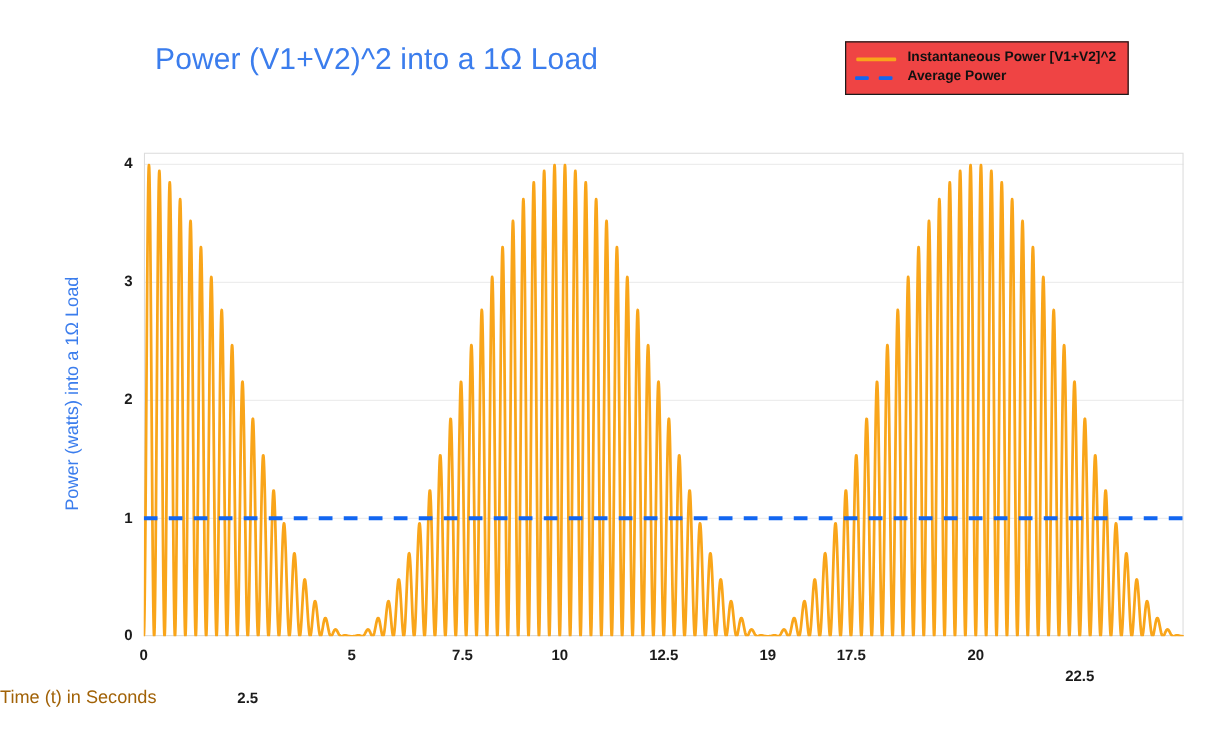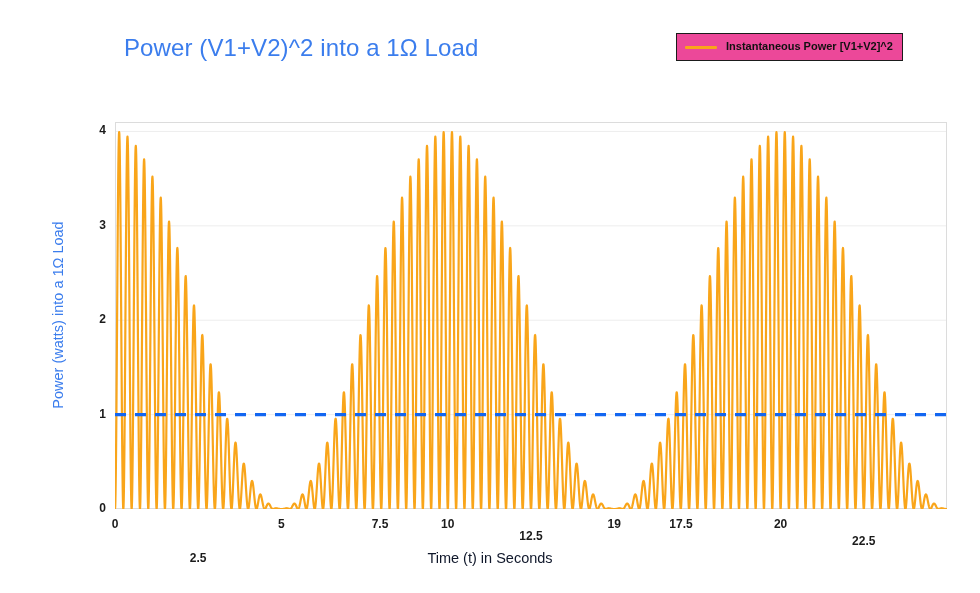--- a/index.html
+++ b/index.html
@@ -30,21 +30,21 @@
     color: #3b7ded;
     letter-spacing: 0.1px;
     white-space: nowrap;
   }
   
   #legend {
     position: absolute;
     left: 676px;
     top: 33px;
     border: 1.6px solid #1b1b1b;
-    background: #ec4899;
+    background: #ef4444;
     padding: 5px 9px 6px 7px;
     box-sizing: border-box;
   }
   .legend-row {
     display: flex;
     align-items: center;
     height: 15px;
     white-space: nowrap;
   }
   .legend-key {
@@ -75,23 +75,22 @@
     font-size: 11px;
     font-weight: bold;
     color: #111111;
     line-height: 15px;
   }
   
   #xlabel {
     position: absolute;
     left: 0; top: 550px;
     width: 980px;
-    text-align: center;
     font-size: 14.5px;
-    color: #0f172a;
+    color: #a16207;
   }
   #ylabel-wrap {
     position: absolute;
     left: 48px;
     top: 120px;
     width: 20px;
     height: 390px;
   }
   #ylabel-inner {
     position: absolute;
@@ -128,20 +127,27 @@
 
   <div id="chart-title">Power (V1+V2)^2 into a 1Ω Load</div>
 
   <div id="legend">
     <div class="legend-row">
       <span class="legend-key">
         <span class="solid-bar"></span>
       </span>
       <span class="legend-label">Instantaneous Power [V1+V2]^2</span>
     </div>
+    <div class="legend-row">
+      <span class="legend-key">
+        <span class="dash-a"></span>
+          <span class="dash-b"></span>
+      </span>
+      <span class="legend-label">Average Power</span>
+    </div>
   </div>
 
   <div id="ylabel-wrap">
     <div id="ylabel-inner">Power (watts) into a 1Ω Load</div>
   </div>
 
   <div id="plot-area">
     <svg id="plot-svg" width="832" height="387" viewBox="0 0 832 387">
       <rect x="0" y="0" width="832" height="387" fill="#ffffff"></rect>
       <g id="gridlines">
@@ -159,23 +165,23 @@
         <div class="tick-label ytick" style="left: -33px; top: 379px;">0</div>
         <div class="tick-label ytick" style="left: -33px; top: 284.61px;">1</div>
         <div class="tick-label ytick" style="left: -33px; top: 190.22px;">2</div>
         <div class="tick-label ytick" style="left: -33px; top: 95.8293px;">3</div>
         <div class="tick-label ytick" style="left: -33px; top: 1.43902px;">4</div>
       </div>
     <div id="xtick-holder">
         <div class="tick-label xtick" style="left: -20px; top: 395px;">0</div>
         <div class="tick-label xtick" style="left: 63.2px; top: 395px; margin-top: 34px;">2.5</div>
         <div class="tick-label xtick" style="left: 146.4px; top: 395px;">5</div>
-        <div class="tick-label xtick" style="left: 245px; top: 395px;">7.5</div>
+        <div class="tick-label xtick" style="left: 235px; top: 395px;">7.5</div>
         <div class="tick-label xtick" style="left: 312.8px; top: 395px; text-align: center;">10</div>
-        <div class="tick-label xtick" style="left: 396px; top: 395px; margin-top: 12px;">12.5</div>
+        <div class="tick-label xtick" style="left: 396px; top: 395px;">12.5</div>
         <div class="tick-label xtick" style="left: 479.2px; top: 395px;">19</div>
         <div class="tick-label xtick" style="left: 546px; top: 395px;">17.5</div>
         <div class="tick-label xtick" style="left: 645.6px; top: 395px;">20</div>
         <div class="tick-label xtick" style="left: 728.8px; top: 412px;">22.5</div>
       </div>
   </div>
 
   <div id="xlabel">Time (t) in Seconds</div>
 
 </div>

